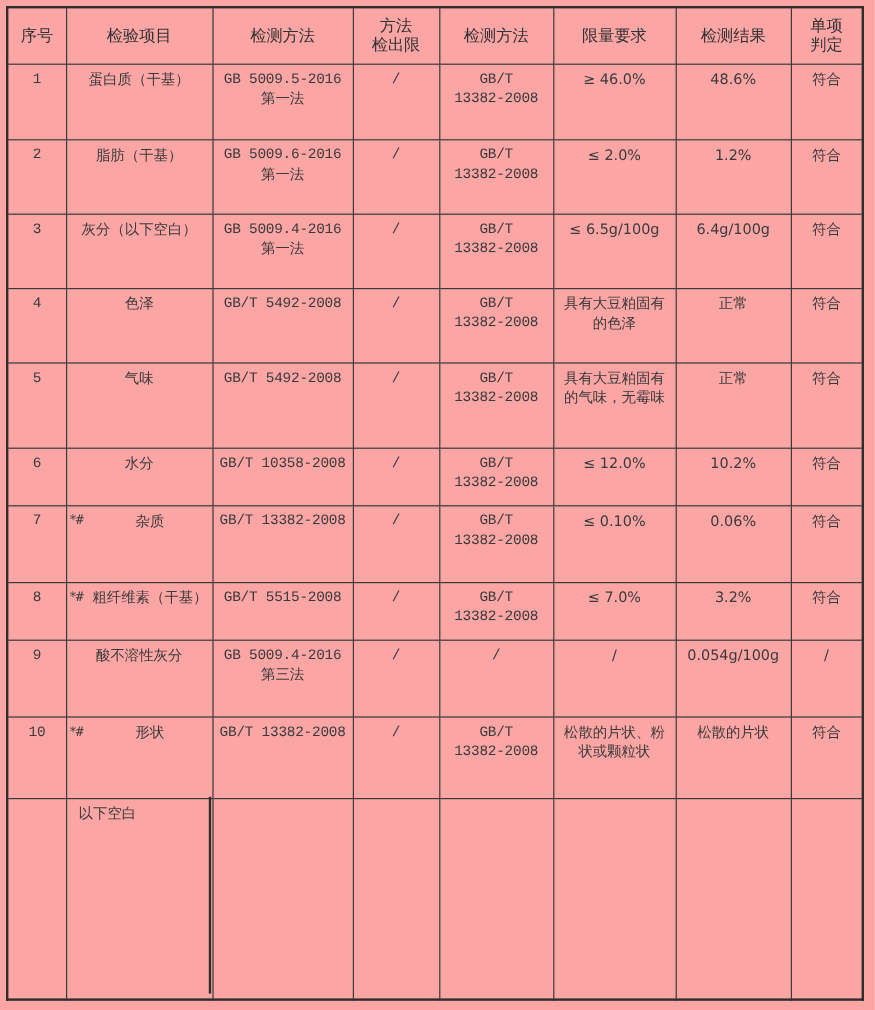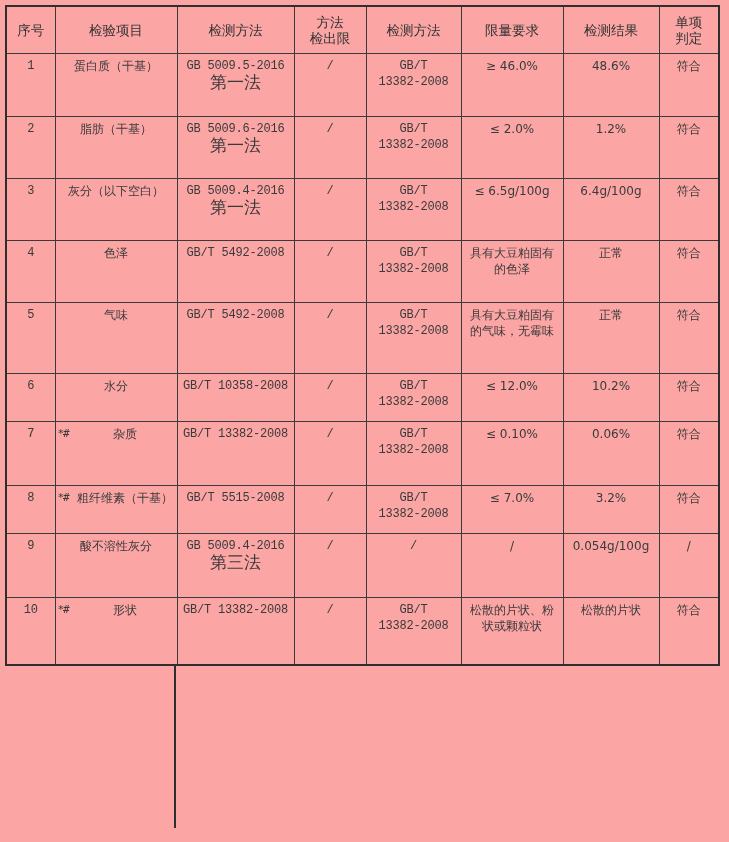--- a/index.html
+++ b/index.html
@@ -42,21 +42,21 @@
       word-break: break-all;
     }
     table.report th {
       font-size: 13.5px;
       vertical-align: middle;
       padding-top: 0;
       line-height: 16px;
       color: #333;
     }
     tr.head { height: 47px; }
-    .cjk { font-family: "DejaVu Sans", "Liberation Sans", sans-serif; font-size: 17px; }
+    .cjk { font-family: "DejaVu Sans", "Liberation Sans", sans-serif; font-size: 12px; }
     .mono { font-family: "Liberation Mono", "DejaVu Sans Mono", monospace; font-size: 12px; letter-spacing: -0.2px; text-align: center; }
     .item-cell { position: relative; }
     .marker {
       position: absolute;
       left: 2px;
       top: 4px;
       font-family: "DejaVu Sans Mono", monospace;
       font-size: 11px;
       letter-spacing: -1px;
     }
@@ -300,16 +300,26 @@
     <td class="mono">/</td>
     <td class="mono">
       <div>GB/T</div>
       <div>13382-2008</div>
     </td>
     <td class="cjk">松散的片状、粉状或颗粒状</td>
     <td class="cjk">松散的片状</td>
     <td class="cjk">符合</td>
   </tr>
 
+  <tr style="height:168px">
+    <td></td>
+    <td class="cjk blank-note">以下空白</td>
+    <td></td>
+    <td></td>
+    <td></td>
+    <td></td>
+    <td></td>
+    <td></td>
+  </tr>
 </tbody>
   </table>
   <div class="cut-line"></div>
 </div>
 
 </body></html>

